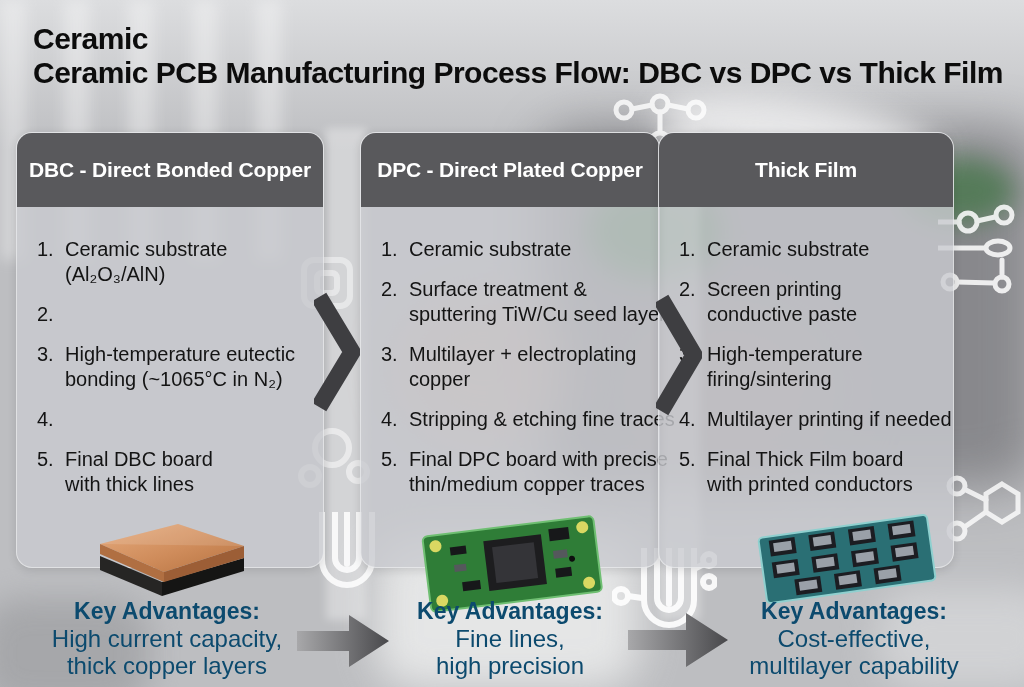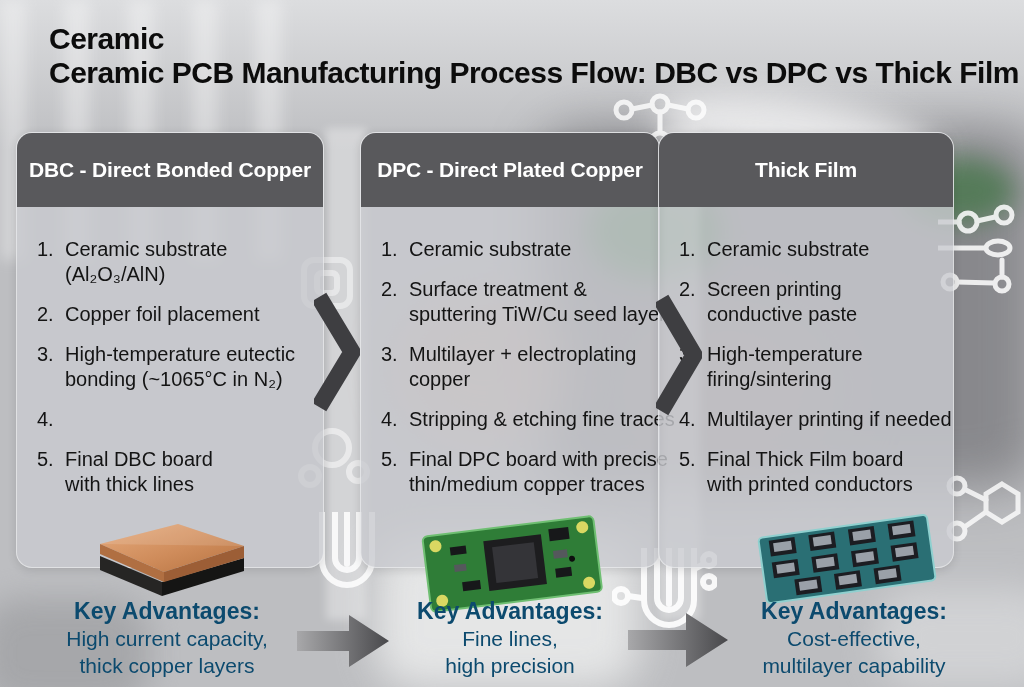--- a/index.html
+++ b/index.html
@@ -15,37 +15,37 @@
   .bg-green2{left:903px;top:158px;width:112px;height:66px;background:#49784d;border-radius:50%;filter:blur(13px);opacity:.8;}
   .bg-skin1{left:398px;top:293px;width:172px;height:152px;background:#c9ad9e;border-radius:50%;filter:blur(25px);opacity:.65;}
   .bg-skin2{left:618px;top:298px;width:222px;height:182px;background:#a4928d;border-radius:50%;filter:blur(32px);opacity:.5;}
   .bg-pen{left:655px;top:98px;width:285px;height:72px;background:#f2f2f3;border-radius:50%;filter:blur(16px);opacity:.85;transform:rotate(8deg);}
   .bg-white-bottom{left:375px;top:538px;width:265px;height:150px;background:#eceded;border-radius:40px;filter:blur(20px);opacity:.85;}
   .bg-white-rb{left:878px;top:588px;width:182px;height:100px;background:#dadbdd;border-radius:40px;filter:blur(18px);opacity:.7;}
   .bg-dark-bl{left:-20px;top:598px;width:170px;height:110px;background:#a2a3a6;border-radius:40px;filter:blur(16px);opacity:.85;}
   .gap-band{position:absolute;top:128px;height:492px;width:40px;background:rgba(255,255,255,.34);filter:blur(4px);}
 
   
-  .title{position:absolute;left:33px;top:22px;color:#0c0c0c;font-weight:bold;font-size:30px;line-height:34px;letter-spacing:-.5px;margin-left:16px;}
+  .title{position:absolute;left:33px;top:22px;color:#0c0c0c;font-weight:bold;font-size:30px;line-height:34px;letter-spacing:-.5px;}
 
   
   .panel{position:absolute;top:132px;height:434px;border-radius:16px;background:var(--panel_bg);border:1px solid rgba(255,255,255,.45);overflow:visible;box-shadow:0 2px 10px rgba(0,0,0,.12);}
   .panel .hdr{height:74px;border-radius:15px 15px 0 0;background:var(--header_bg);display:flex;align-items:center;justify-content:center;color:#fff;font-weight:bold;font-size:21px;letter-spacing:-.2px;white-space:nowrap;}
   .steps{padding:30px 6px 0 20px;}
   .step{display:flex;margin-bottom:15px;color:#141414;font-size:20px;line-height:25px;}
   .step .num{width:28px;flex:0 0 28px;}
   .step .txt{white-space:pre;}
   #panel-dbc{left:16px;width:306px;}
   #panel-dpc{left:360px;width:298px;}
   #panel-tf{left:658px;width:294px;}
 
   
   .adv{position:absolute;top:597px;text-align:center;color:#0c4a6e;}
   .adv .adv-t{font-weight:bold;font-size:23px;line-height:28px;}
-  .adv .adv-l{font-size:21px;line-height:27px;white-space:pre;}
+  .adv .adv-l{font-size:24px;line-height:27px;white-space:pre;}
   #adv-dbc{left:36px;width:262px;}
   #adv-dpc{left:388px;width:244px;}
   #adv-tf{left:726px;width:256px;}
 
   
   .abs{position:absolute;}
   .deco{position:absolute;pointer-events:none;}
 </style>
 </head>
 <body>
@@ -138,21 +138,20 @@
   <div class="panel" id="panel-dbc">
     <div class="hdr">DBC - Direct Bonded Copper</div>
     <div class="steps">
       <div class="step">
           <span class="num">1.</span>
           <span class="txt">Ceramic substrate
 (Al₂O₃/AlN)</span>
         </div>
       <div class="step">
           <span class="num">2.</span>
-          <span class="txt">Copper foil placement</span>
         </div>
       <div class="step">
           <span class="num">3.</span>
           <span class="txt">High-temperature eutectic
 bonding (~1065°C in N₂)</span>
         </div>
       <div class="step">
           <span class="num">4.</span>
         </div>
       <div class="step">

